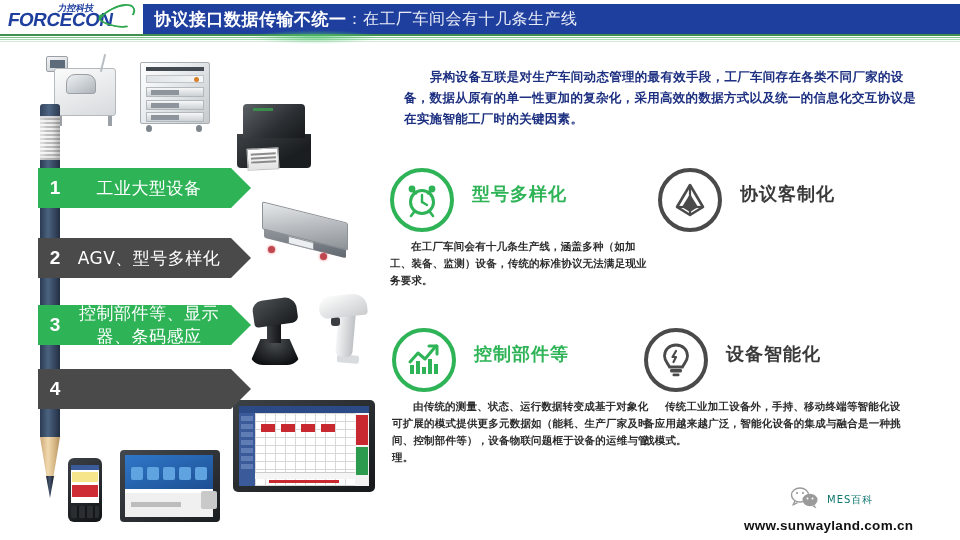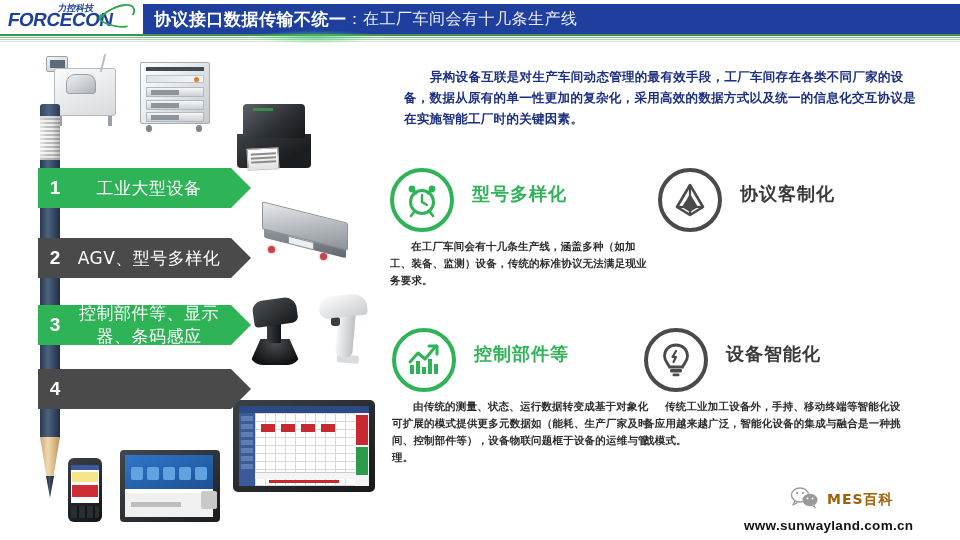--- a/index.html
+++ b/index.html
@@ -273,23 +273,22 @@
     text-indent:21px; letter-spacing:0.2px; width:258px;
     font-family:"DejaVu Sans",sans-serif;
   }
 
   
   #footer-wechat {
     position:absolute; left:790px; top:486px;
     display:flex; align-items:center; gap:7px;
   }
   #footer-wechat .label {
-    font-size:14px; color:#a16207; letter-spacing:1px;
-    font-family:"DejaVu Sans",sans-serif;
-    font-weight:bold;
+    font-size:10px; color:#0f766e; letter-spacing:1px;
+    font-family:"DejaVu Sans",sans-serif;
   }
   #footer-url {
     position:absolute; left:744px; top:518px;
     font-size:13.5px; font-weight:bold; color:#111111; letter-spacing:0.3px;
     font-family:"Liberation Sans",sans-serif;
   }
 </style>
 </head>
 <body>
 

